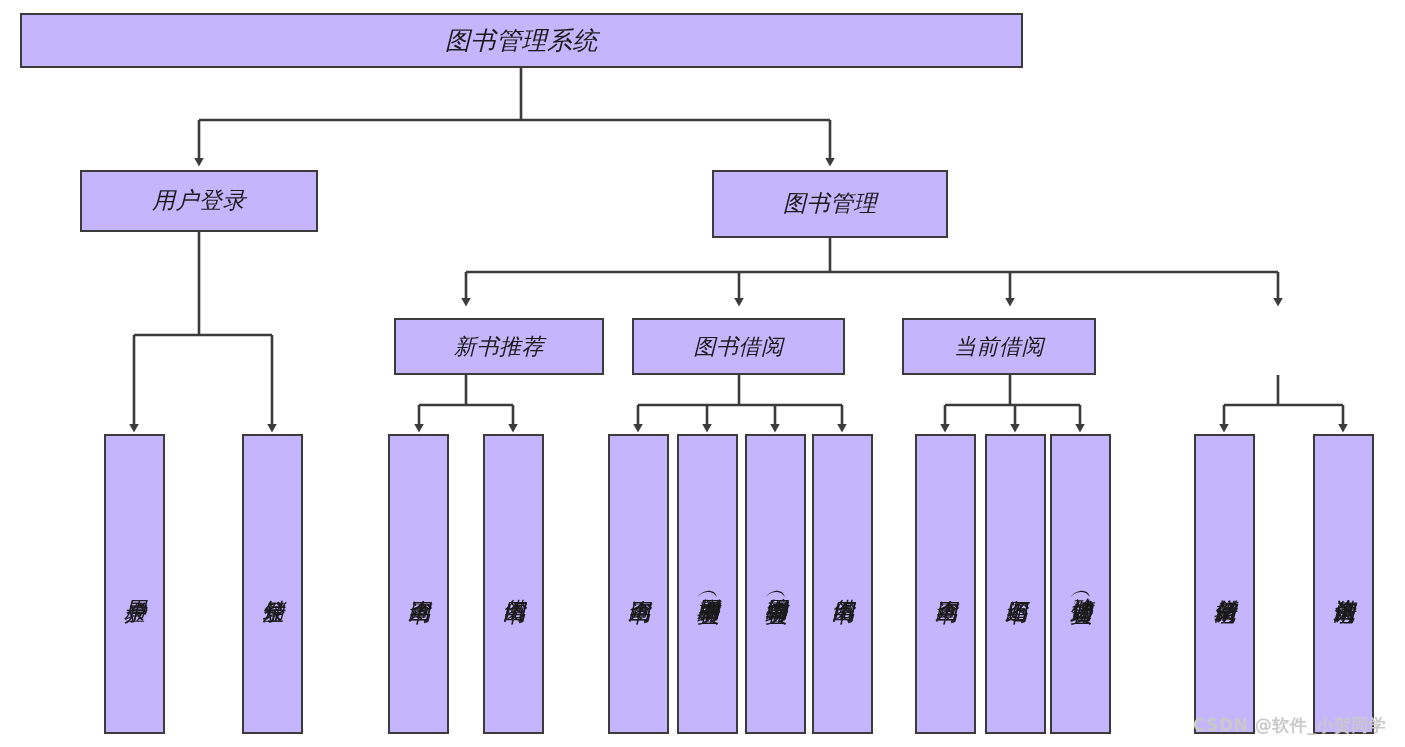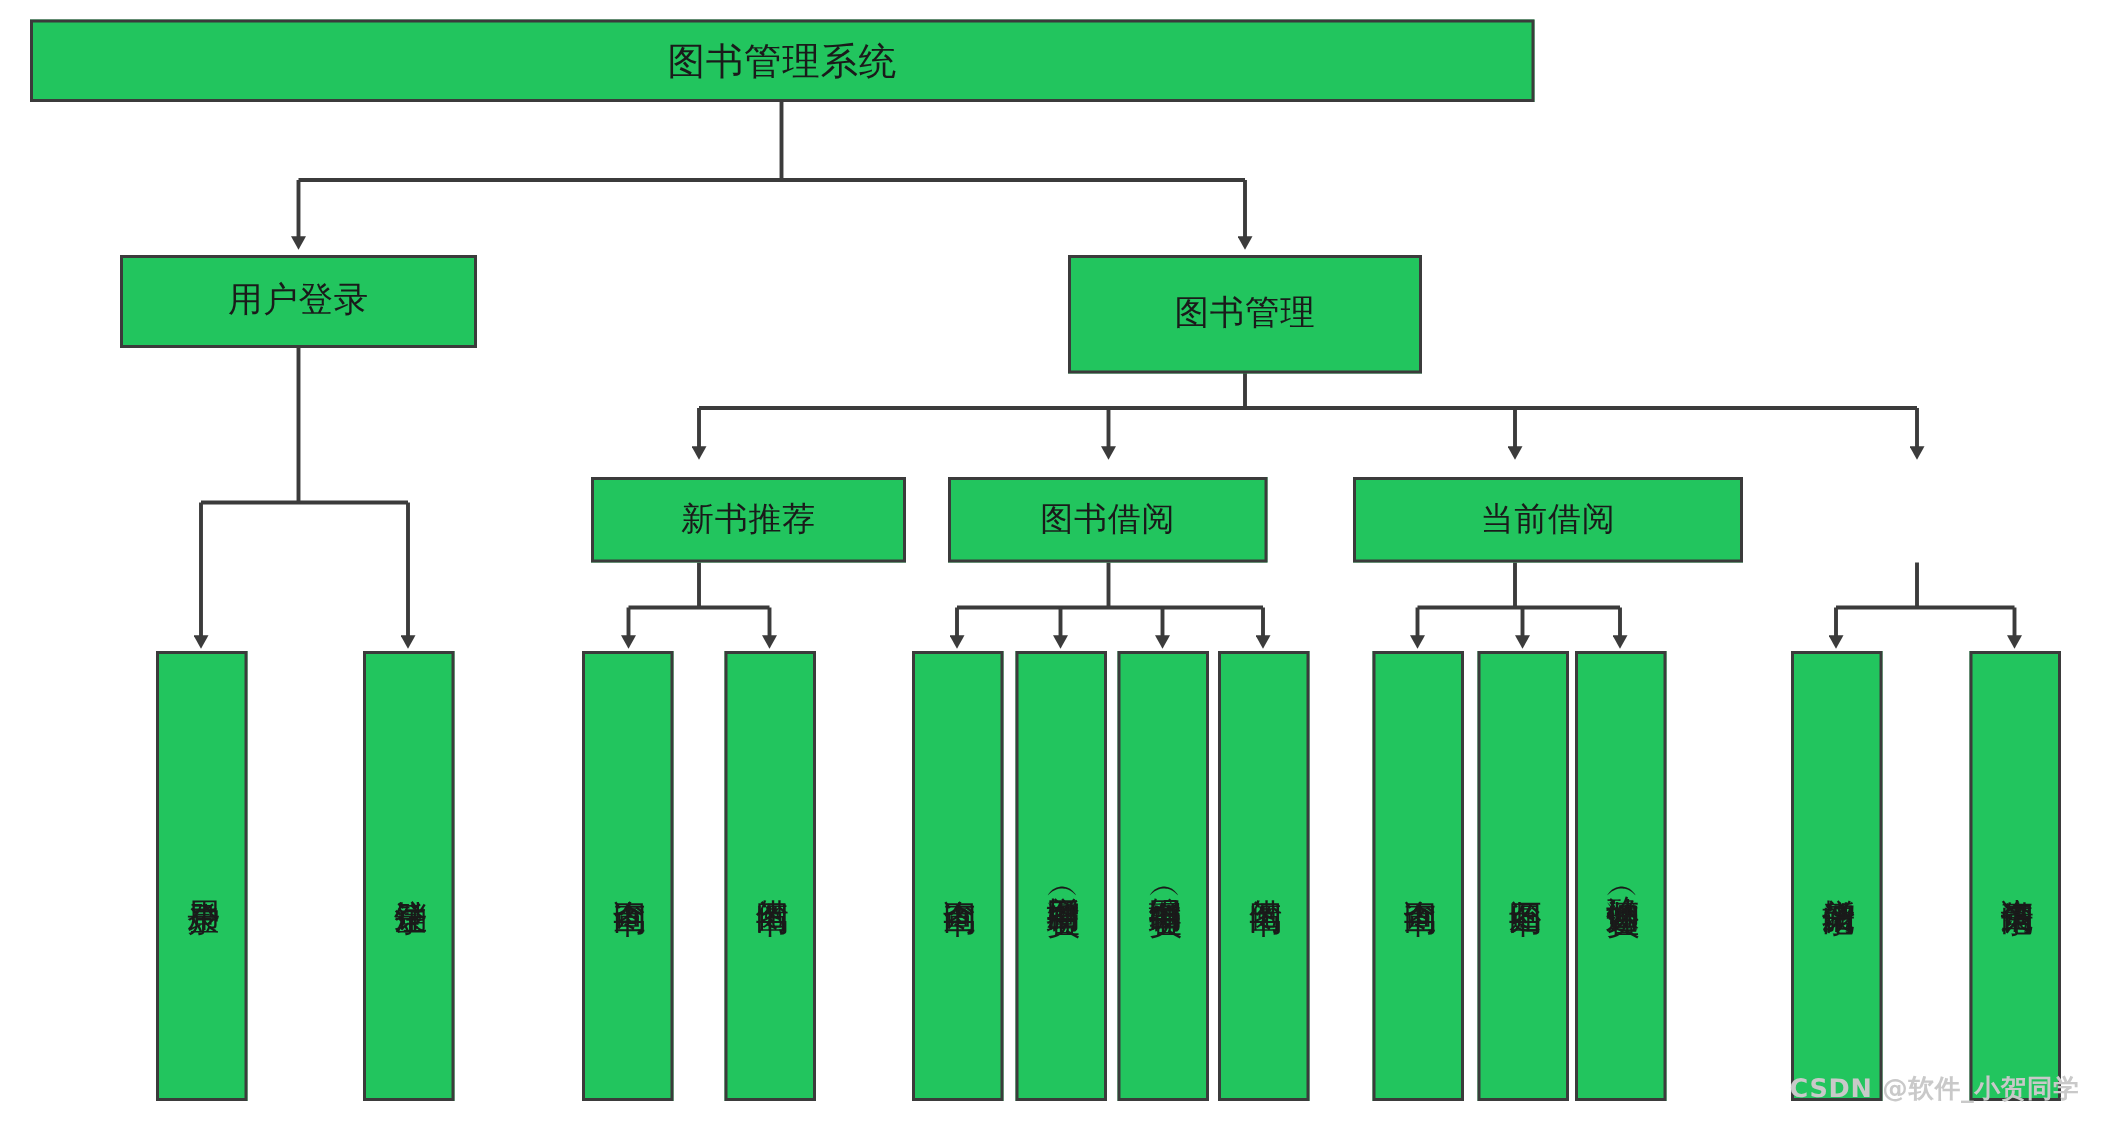--- a/index.html
+++ b/index.html
@@ -22,27 +22,28 @@
     position: absolute;
     left: 0;
     top: 0;
     width: 1405px;
     height: 747px;
     pointer-events: none;
   }
   .node {
     position: absolute;
     box-sizing: border-box;
-    background: #22c55e;
+    background: #c4b5fd;
     border: 2.5px solid #3b3b3b;
     display: flex;
     align-items: center;
     justify-content: center;
     color: #1a1a1a;
     z-index: 2;
+    font-style: italic;
   }
   .node .label {
     display: block;
     line-height: 1.18;
     letter-spacing: 0.5px;
   }
   .node-root .label { font-size: 25px; }
   .node-l1 .label  { font-size: 23px; }
   .node-l2 .label  { font-size: 22px; }
   .node-leaf {
@@ -128,31 +129,31 @@
     </g>
   </svg>
 
   <div class="node node-root" style="left:20px; top:13px; width:1003px; height:55px;">
     <span class="label">图书管理系统</span>
   </div>
 
   <div class="node node-l1" style="left:80px; top:170px; width:238px; height:62px;">
     <span class="label">用户登录</span>
   </div>
-  <div class="node node-l1" style="left:712px; top:170px; width:236px; height:79px;">
+  <div class="node node-l1" style="left:712px; top:170px; width:236px; height:68px;">
     <span class="label">图书管理</span>
   </div>
 
   <div class="node node-l2" style="left:362px; top:318px; width:210px; height:57px;margin-left:32px;">
     <span class="label">新书推荐</span>
   </div>
   <div class="node node-l2" style="left:632px; top:318px; width:213px; height:57px;">
     <span class="label">图书借阅</span>
   </div>
-  <div class="node node-l2" style="left:902px; top:318px; width:260px; height:57px;">
+  <div class="node node-l2" style="left:902px; top:318px; width:194px; height:57px;">
     <span class="label">当前借阅</span>
   </div>
 
   <div class="node node-leaf" style="left:104px; top:434px; width:61px; height:300px;">
     <span class="label">用户登录</span>
   </div>
   <div class="node node-leaf" style="left:242px; top:434px; width:61px; height:300px;">
     <span class="label">注销登录</span>
   </div>
 

